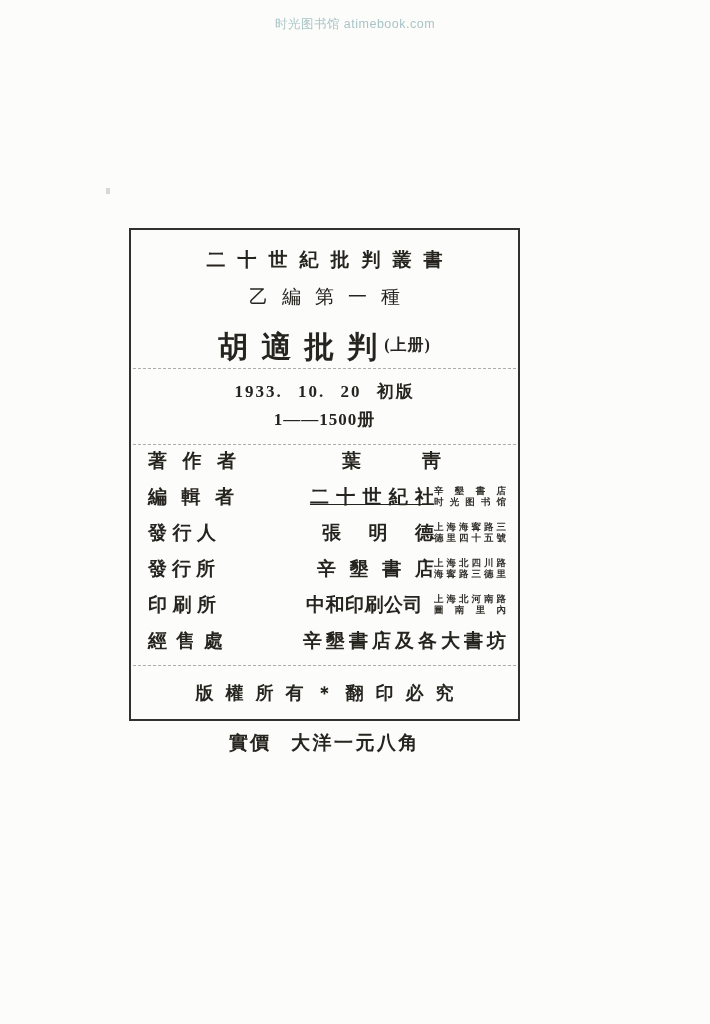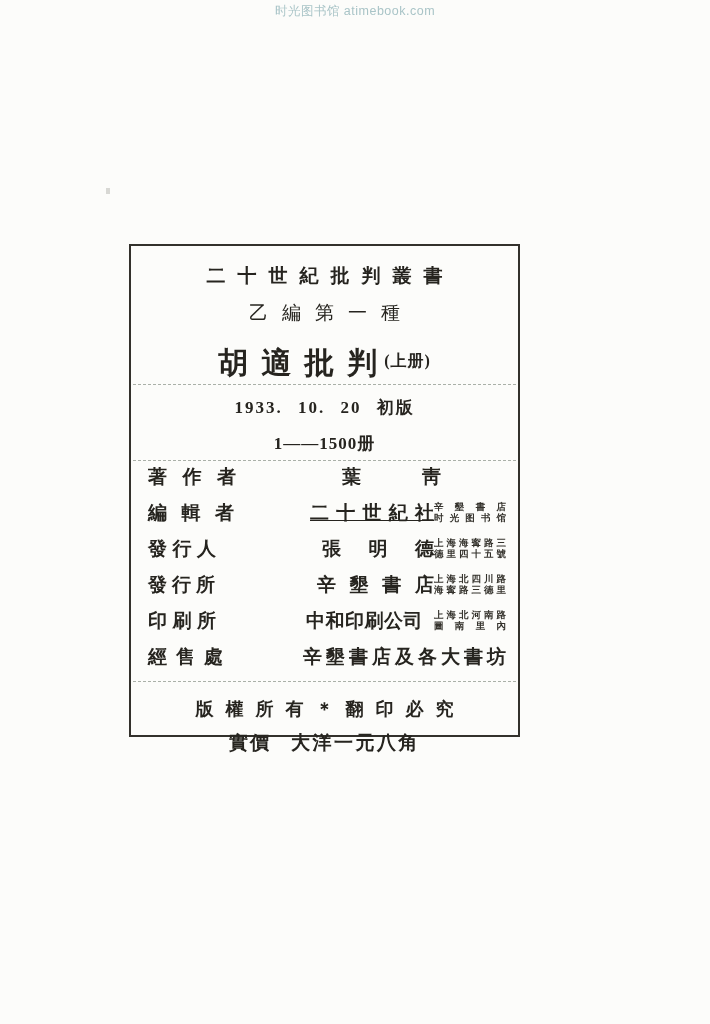--- a/index.html
+++ b/index.html
@@ -14,30 +14,30 @@
   }
 
   
   .speck {
     position: absolute; left: 106px; top: 188px;
     width: 4px; height: 6px; background: #d8d8d4;
   }
 
   
   .watermark {
-    position: absolute; top: 3px; left: 0; width: 100%;
+    position: absolute; top: 16px; left: 0; width: 100%;
     text-align: center;
     font-family: "Liberation Sans", "DejaVu Sans", sans-serif;
     font-size: 12.5px; letter-spacing: 0.5px;
     color: #a9c4c7;
   }
 
   
   .colophon-box {
-    position: absolute; left: 129px; top: 244px;
+    position: absolute; left: 129px; top: 228px;
     width: 391px; height: 493px;
     border: 2px solid #33312c;
     display: flex; flex-direction: column;
     background: transparent;
   }
 
   .divider { border-top: 1px dashed #aab0a8; margin: 0 2px; }
 
   
   .section-title {
@@ -74,21 +74,21 @@
   .section-edition {
     height: 75px; padding-top: 12px;
     text-align: center;
   }
   .edition-line {
     font-size: 17px; font-weight: bold;
     word-spacing: 9px; letter-spacing: 2px;
     line-height: 22px;
   }
   .print-run {
-    margin-top: 14px;
+    margin-top: 6px;
     font-size: 17px; font-weight: bold;
     letter-spacing: 1px; line-height: 22px;
   }
 
   
   .section-table { height: 220px; padding-top: 3px; }
   .pub-row {
     height: 36px;
     display: flex; align-items: flex-start;
     padding: 0 12px 0 17px;

